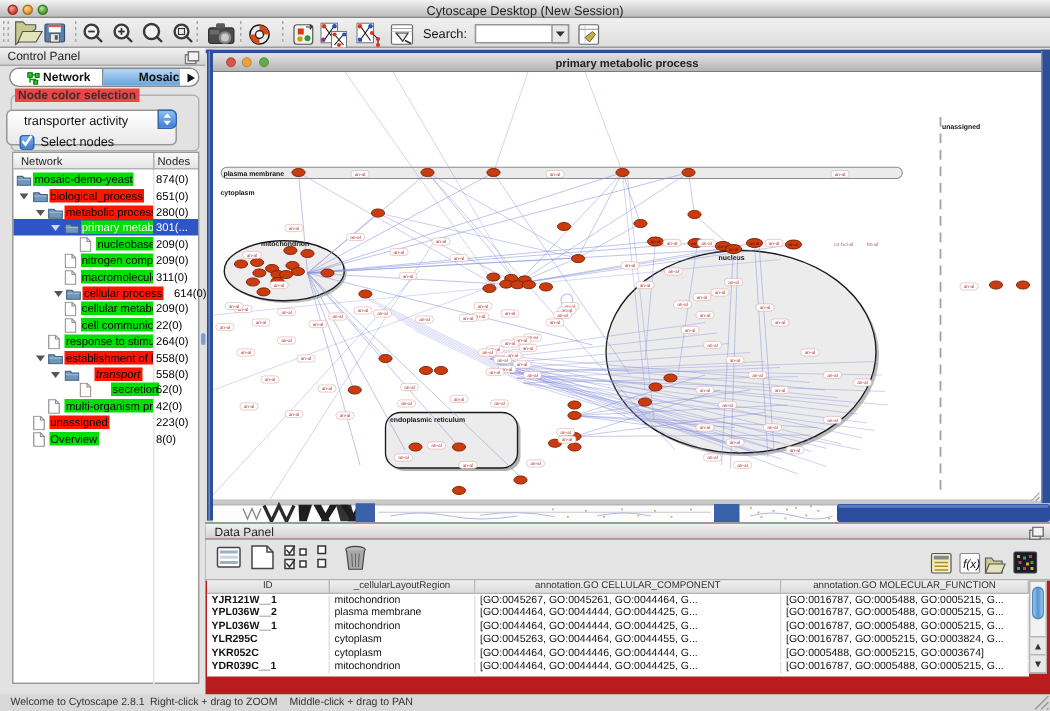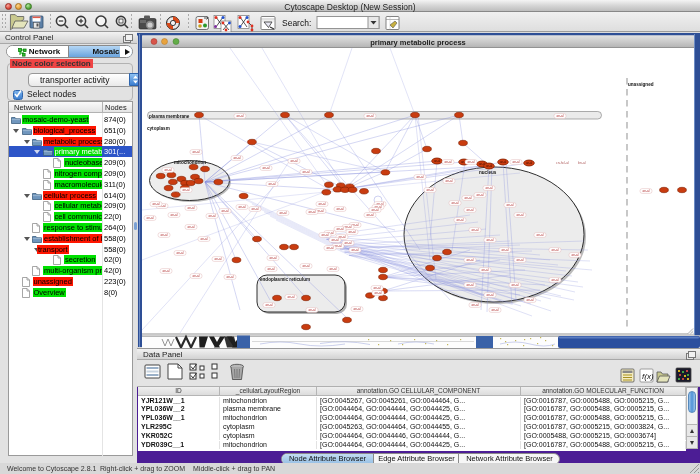--- a/index.html
+++ b/index.html
@@ -29,21 +29,21 @@
   background:linear-gradient(#f2f2f2,#d2d2d2); border-bottom:1px solid #a8a8a8;
   font-size:8px; color:#222; padding:1px 0 0 5px; }
 #tabctl { position:absolute; left:6px; top:13px; width:127px; height:13px;
   background:#fff; border:1px solid #8a8a8a; border-radius:7px; overflow:hidden; }
 #tabctl .seg { position:absolute; top:0; height:13px; font-size:8px; font-weight:bold;
   color:#111; text-align:center; line-height:12px; }
 #groupbox { position:absolute; left:7px; top:31px; width:126px; height:38px;
   border:1px solid #b2b2b2; border-radius:4px; }
 #gb-label { position:absolute; left:10px; top:27px; background:#ef4444; padding:0 2px;
   font-size:8px; font-weight:bold; color:#333; }
-#combo { position:absolute; left:28px; top:41px; width:114px; height:14px;
+#combo { position:absolute; left:4px; top:41px; width:114px; height:24px;
   background:linear-gradient(#ffffff,#e9e9e9); border:1px solid #979797; border-radius:4px;
   font-size:8.5px; color:#111; line-height:12px; padding-left:11px; }
 #combo-btn { position:absolute; right:-1px; top:-1px; width:13px; height:13px;
   border-radius:0 4px 4px 0; border:1px solid #2f66ae;
   background:linear-gradient(#8cc0f2,#3d7fd0); }
 #checkbox { position:absolute; left:13px; top:57.5px; width:10px; height:10px;
   border:1px solid #2f66ae; border-radius:2.5px;
   background:linear-gradient(#7ab2ec,#3d7fd0); }
 #cb-label { position:absolute; left:27px; top:57px; font-size:8.5px; color:#111; }
 #netlist { position:absolute; left:8px; top:69px; width:125px; height:355px;
@@ -60,21 +60,21 @@
   border-top:4.5px solid #555; }
 .trow svg { position:absolute; }
 .bgG { background:#00e000; }
 .bgR { background:#ff1500; }
 
 
 #statusbar { left:0; top:463px; width:700px; height:11px; background:#d8d8d8; font-size:7px; color:#333; }
 #statusbar span { position:absolute; top:2px; }
 
 
-#datapanel { left:137px; top:348px; width:563px; height:115px; background:#4c1d95; }
+#datapanel { left:137px; top:348px; width:563px; height:115px; background:#b91c1c; }
 #dp-header { position:absolute; left:0; top:0; width:563px; height:12px;
   background:linear-gradient(#f2f2f2,#d2d2d2); border-top:1px solid #999;
   border-bottom:1px solid #a8a8a8; font-size:8px; color:#222; padding:1px 0 0 6px; }
 #dp-toolbar { position:absolute; left:0; top:12px; width:563px; height:27px;
   background:#e4e4e4; border-bottom:1px solid #b0b0b0; }
 #dp-table { position:absolute; left:1px; top:39px; width:548px; height:64px; background:#fff; }
 .dhd { position:absolute; top:0; height:9px; background:linear-gradient(#efefef,#dcdcdc);
   border-right:1px solid #b5b5b5; border-bottom:1px solid #b5b5b5;
   font-size:6.5px; color:#333; text-align:center; line-height:8.5px; overflow:hidden; white-space:nowrap; }
 .drow { position:absolute; height:8.8px; font-size:7px; color:#111; line-height:8.8px;
@@ -295,21 +295,21 @@
             <span class="cnt">209(0)</span>
           </div>
           <div class="trow" style="top:77px;">
             <svg style="left:33.5px;top:0.5px" width="8" height="10" viewBox="0 0 8 10">
               <path d="M0.5 0.5 L5 0.5 L7.5 3 L7.5 9.5 L0.5 9.5 Z" fill="#fff" stroke="#909090" stroke-width="0.8"></path>
               <path d="M5 0.5 L5 3 L7.5 3" fill="none" stroke="#909090" stroke-width="0.8"></path>
             </svg>
             <span class="lbl bgG" style="left:44.5px;max-width:48.5px;">macromolecule</span>
             <span class="cnt">311(0)</span>
           </div>
-          <div class="trow" style="top:88px;">
+          <div class="trow" style="top:88px;margin-left:12px;">
             <div class="tri" style="left:14.5px;"></div>
             <svg style="left:23px;top:1.5px" width="10" height="8" viewBox="0 0 10 8">
               <path d="M0.5 7.5 L0.5 1.5 L4 1.5 L5 2.8 L9.5 2.8 L9.5 7.5 Z" fill="#6f96bd" stroke="#3d5f80" stroke-width="0.8"></path>
               <path d="M0.8 3.6 L9.2 3.6" stroke="#9ab5d0" stroke-width="1"></path>
             </svg>
             <span class="lbl bgR" style="left:34px;max-width:59px;">cellular process</span>
             <span class="cnt">614(0)</span>
           </div>
           <div class="trow" style="top:98px;">
             <svg style="left:33.5px;top:0.5px" width="8" height="10" viewBox="0 0 8 10">
@@ -343,29 +343,29 @@
             </svg>
             <span class="lbl bgR" style="left:34px;max-width:59px;">establishment of lo</span>
             <span class="cnt">558(0)</span>
           </div>
           <div class="trow" style="top:142px;">
             <div class="tri" style="left:25px;"></div>
             <svg style="left:33.5px;top:1.5px" width="10" height="8" viewBox="0 0 10 8">
               <path d="M0.5 7.5 L0.5 1.5 L4 1.5 L5 2.8 L9.5 2.8 L9.5 7.5 Z" fill="#6f96bd" stroke="#3d5f80" stroke-width="0.8"></path>
               <path d="M0.8 3.6 L9.2 3.6" stroke="#9ab5d0" stroke-width="1"></path>
             </svg>
-            <span class="lbl bgR" style="left:28px;max-width:48.5px;">transport</span>
+            <span class="lbl bgR" style="left:54px;max-width:48.5px;font-style:italic;">transport</span>
             <span class="cnt">558(0)</span>
           </div>
           <div class="trow" style="top:152px;">
             <svg style="left:44px;top:0.5px" width="8" height="10" viewBox="0 0 8 10">
               <path d="M0.5 0.5 L5 0.5 L7.5 3 L7.5 9.5 L0.5 9.5 Z" fill="#fff" stroke="#909090" stroke-width="0.8"></path>
               <path d="M5 0.5 L5 3 L7.5 3" fill="none" stroke="#909090" stroke-width="0.8"></path>
             </svg>
-            <span class="lbl bgG" style="left:55px;max-width:38px;">secretion</span>
+            <span class="lbl bgG" style="left:65px;max-width:38px;">secretion</span>
             <span class="cnt">62(0)</span>
           </div>
           <div class="trow" style="top:163px;">
             <svg style="left:23px;top:0.5px" width="8" height="10" viewBox="0 0 8 10">
               <path d="M0.5 0.5 L5 0.5 L7.5 3 L7.5 9.5 L0.5 9.5 Z" fill="#fff" stroke="#909090" stroke-width="0.8"></path>
               <path d="M5 0.5 L5 3 L7.5 3" fill="none" stroke="#909090" stroke-width="0.8"></path>
             </svg>
             <span class="lbl bgG" style="left:34px;max-width:59px;">multi-organism pro</span>
             <span class="cnt">42(0)</span>
           </div>
@@ -1115,25 +1115,20 @@
       <div style="position:absolute;left:1px;top:3px;width:8px;height:22px;border-radius:4px;background:linear-gradient(90deg,#9cc4ea,#4f93d8 50%,#9cc4ea);border:0.5px solid #5588bb;"></div>
       <div style="position:absolute;left:0;top:36px;width:10px;height:12px;background:#e8e8e8;border-top:1px solid #b5b5b5;">
         <div style="position:absolute;left:2.5px;top:4px;width:0;height:0;border-left:2.5px solid transparent;border-right:2.5px solid transparent;border-bottom:4px solid #333;"></div>
       </div>
       <div style="position:absolute;left:0;top:48px;width:10px;height:12px;background:#e8e8e8;border-top:1px solid #b5b5b5;">
         <div style="position:absolute;left:2.5px;top:4px;width:0;height:0;border-left:2.5px solid transparent;border-right:2.5px solid transparent;border-top:4px solid #333;"></div>
       </div>
     </div>
   </div>
 
-  <div id="seg-tabs" class="abs" style="width:279px;">
-    <div class="st" style="left:0;width:92px;background:linear-gradient(#c3dcf2,#96bfe4);border-radius:5px 0 0 5px;border-right:1px solid #8a8a8a;">Node Attribute Browser</div>
-    <div class="st" style="left:93px;width:84px;border-right:1px solid #8a8a8a;">Edge Attribute Browser</div>
-    <div class="st" style="left:178px;width:99px;">Network Attribute Browser</div>
-  </div>
 
   <div id="statusbar" class="abs">
     <span style="left:7px;">Welcome to Cytoscape 2.8.1</span>
     <span style="left:100px;">Right-click + drag to ZOOM</span>
     <span style="left:193px;">Middle-click + drag to PAN</span>
   </div>
 
   <svg class="abs" style="left:688px;top:462px;" width="12" height="12" viewBox="0 0 12 12">
     <path d="M11 2 L2 11 M11 6 L6 11 M11 10 L10 11" stroke="#999" stroke-width="1" fill="none"></path>
   </svg>

